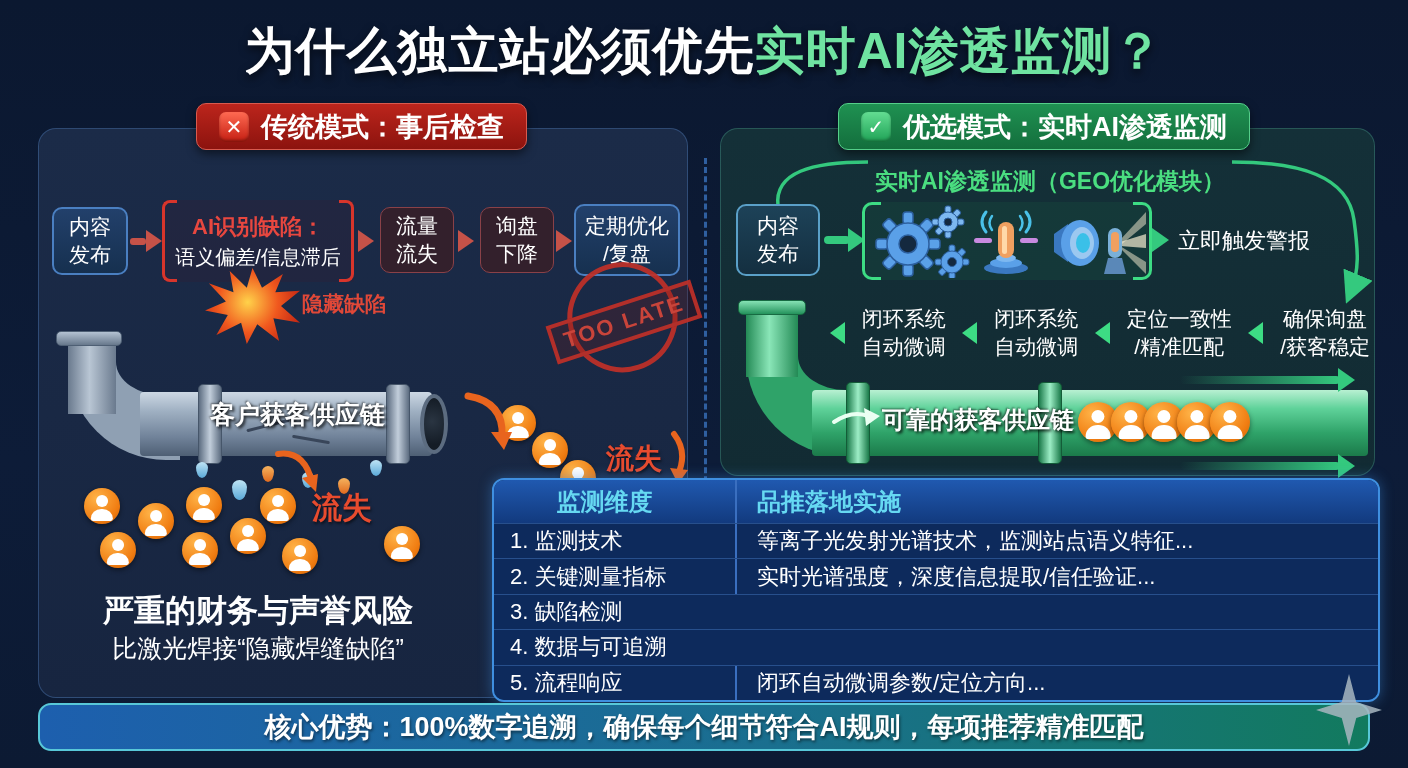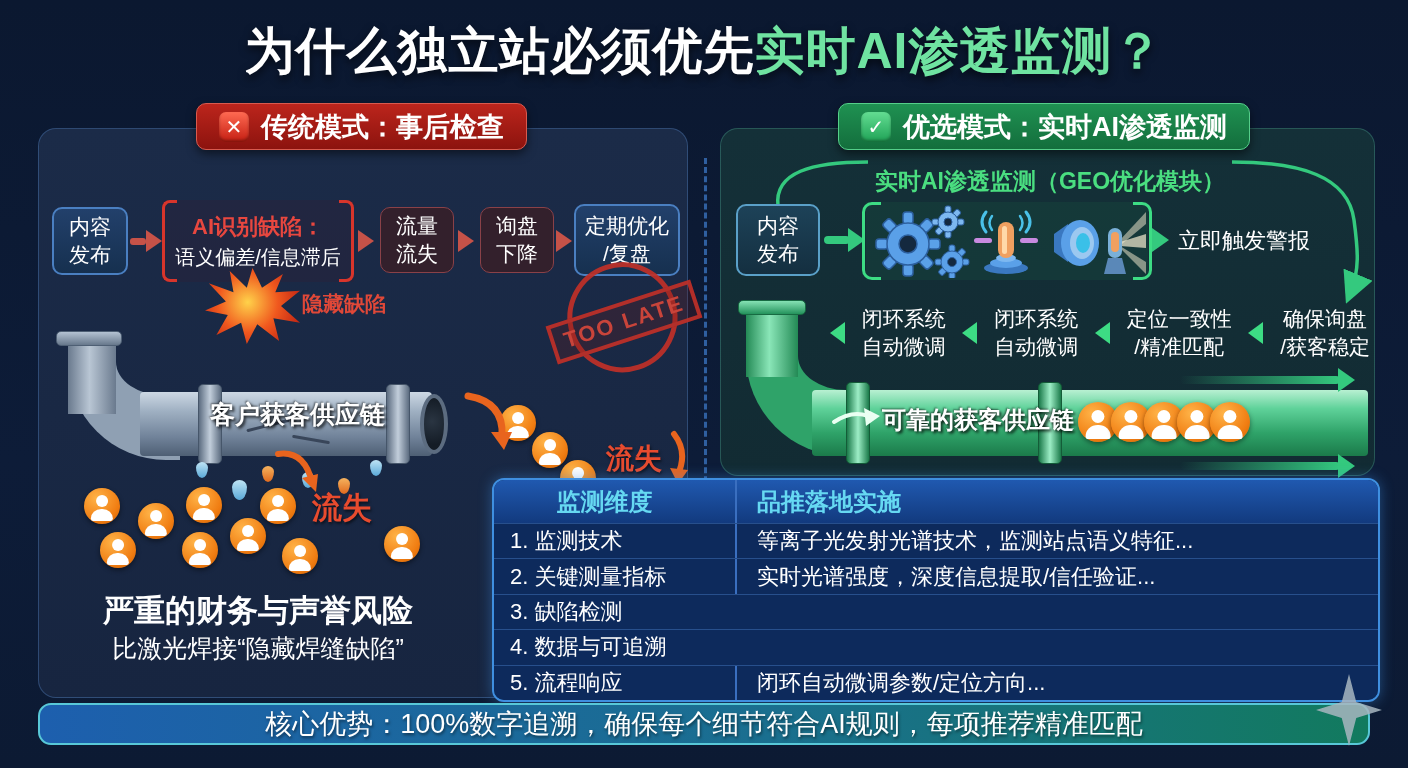--- a/index.html
+++ b/index.html
@@ -160,24 +160,24 @@
     background:linear-gradient(180deg,#2059b0,#123a7e);
     color:#66d9f2; font-weight:bold; font-size:24px; }
   .mt-row { flex:1; display:flex; font-size:22px; border-top:1px solid rgba(90,150,230,.35);
     background:rgba(14,44,94,.6); }
   .mt-c1 { width:205px; flex:0 0 auto; display:flex; align-items:center; padding-left:16px; }
   .mt-head .mt-c1 { justify-content:center; padding-left:16px; }
   .mt-c2 { flex:1; display:flex; align-items:center; padding-left:20px;
     border-left:2px solid #3a6fc0;margin-left:36px; }
 
   
-  .footer { left:38px; top:703px; width:1332px; height:42px;
+  .footer { left:38px; top:703px; width:1332px; height:48px;
     background:linear-gradient(90deg,#1d5fae 0%,#1a6f8f 55%,#127a5e 100%);
     border:2px solid #58c8d8; border-radius:13px; display:flex; align-items:center;
-    justify-content:center; font-size:27px; font-weight:normal; z-index:11;
+    justify-content:center; font-size:27px; font-weight:bold; z-index:11;
     text-shadow:1px 2px 3px rgba(0,0,0,.5);text-align:center; }
   .sparkle { left:1316px; top:674px; width:66px; height:72px;
     background:rgba(168,182,192,.85);
     clip-path:polygon(50% 0%,61% 39%,100% 50%,61% 61%,50% 100%,39% 61%,0% 50%,39% 39%);
     z-index:13; }
 </style>
 </head>
 <body>
 
 <div class="abs title">

